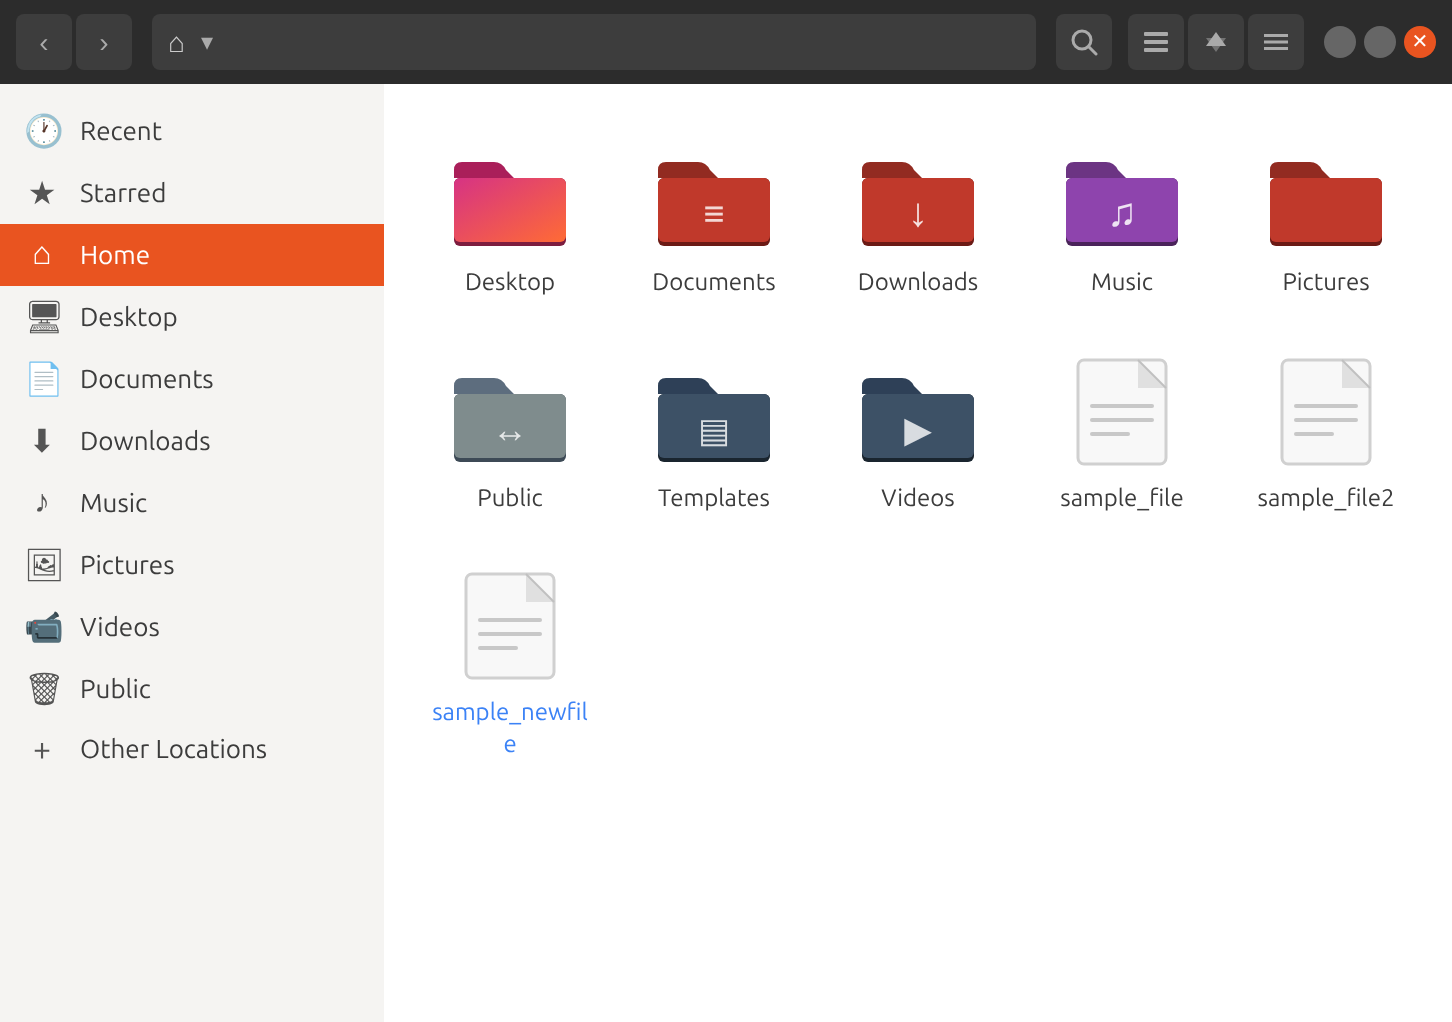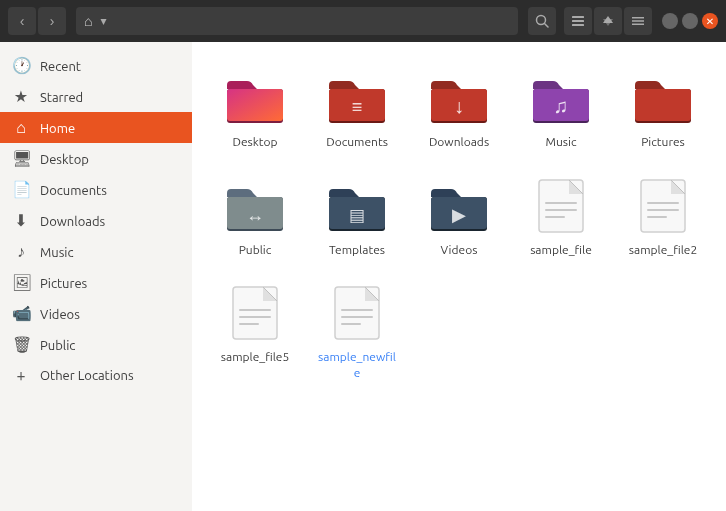--- a/index.html
+++ b/index.html
@@ -430,31 +430,18 @@
           <div class="file-icon">
             <svg width="52" height="56" viewBox="0 0 52 56">
               <rect x="4" y="2" width="44" height="52" rx="3" fill="#f8f8f8" stroke="#d0d0d0" stroke-width="1.5"></rect>
               <polygon points="34,2 48,16 34,16" fill="#e0e0e0"></polygon>
               <line x1="34" y1="2" x2="48" y2="16" stroke="#c0c0c0" stroke-width="1"></line>
               <rect x="10" y="24" width="32" height="2" rx="1" fill="#c8c8c8"></rect>
               <rect x="10" y="31" width="32" height="2" rx="1" fill="#c8c8c8"></rect>
               <rect x="10" y="38" width="20" height="2" rx="1" fill="#c8c8c8"></rect>
             </svg>
           </div>
-          <span class="file-label">sample_file5</span>
-        </div>
-        <div class="file-item">
-          <div class="file-icon">
-            <svg width="52" height="56" viewBox="0 0 52 56">
-              <rect x="4" y="2" width="44" height="52" rx="3" fill="#f8f8f8" stroke="#d0d0d0" stroke-width="1.5"></rect>
-              <polygon points="34,2 48,16 34,16" fill="#e0e0e0"></polygon>
-              <line x1="34" y1="2" x2="48" y2="16" stroke="#c0c0c0" stroke-width="1"></line>
-              <rect x="10" y="24" width="32" height="2" rx="1" fill="#c8c8c8"></rect>
-              <rect x="10" y="31" width="32" height="2" rx="1" fill="#c8c8c8"></rect>
-              <rect x="10" y="38" width="20" height="2" rx="1" fill="#c8c8c8"></rect>
-            </svg>
-          </div>
           <span class="file-label highlight">sample_newfile</span>
         </div>
       </div>
   </div>
 
 </div>
 
 </body></html>

